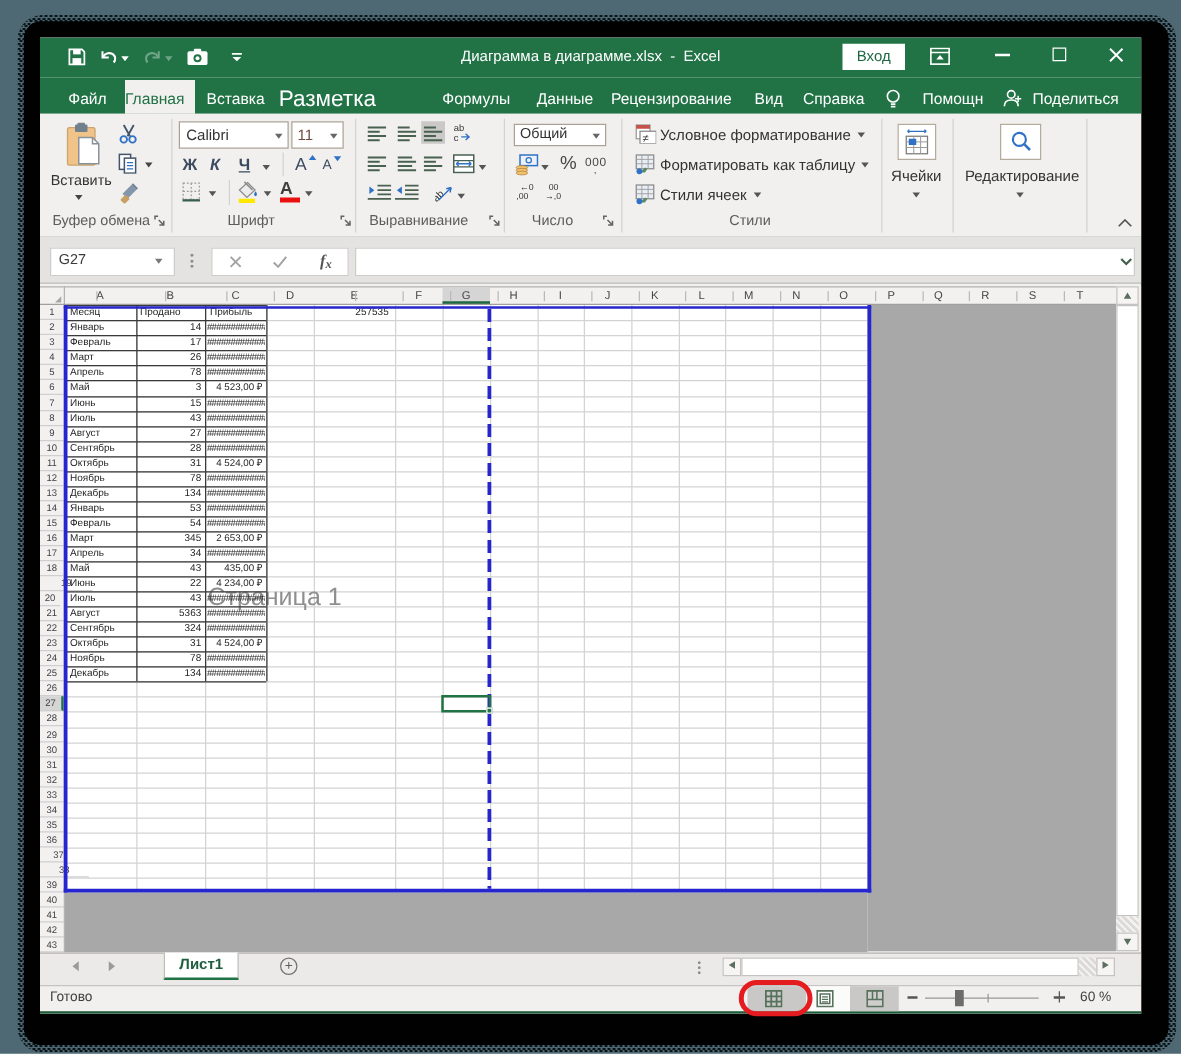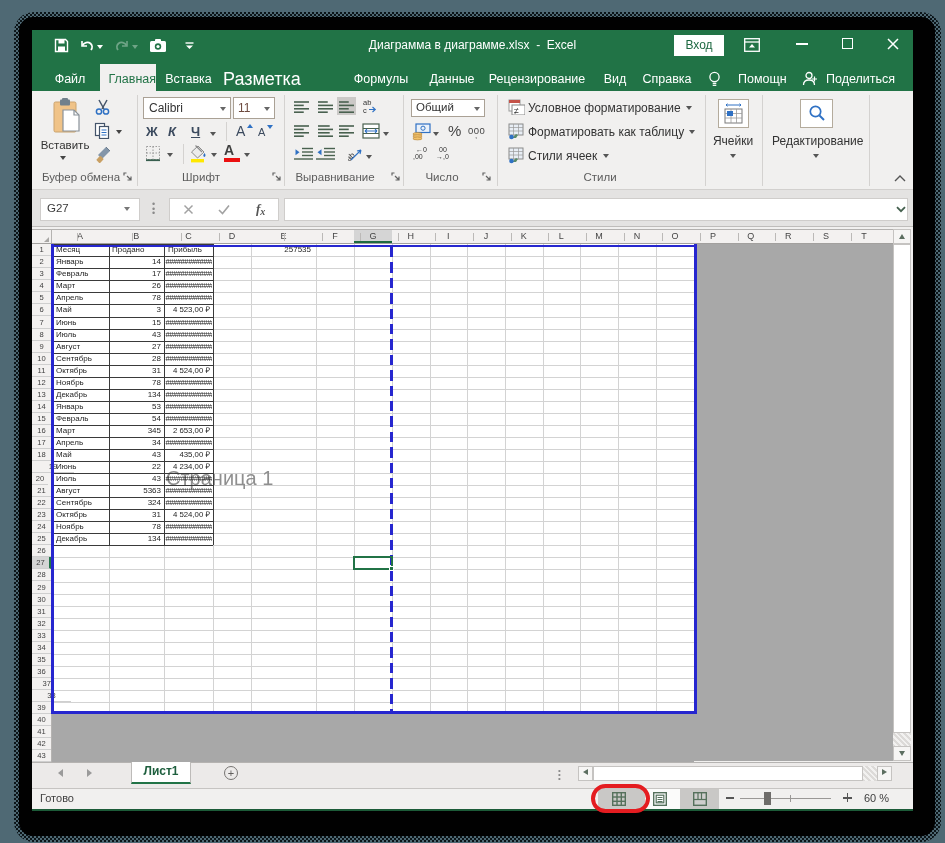--- a/index.html
+++ b/index.html
@@ -43,21 +43,21 @@
 <line x1="0.7" y1="4" x2="15.3" y2="4" stroke="#fff" stroke-width="1.3"></line>
 <path d="M8 6 L11 9.5 L5 9.5 z" fill="#fff"></path>
 </svg>
 <div class="abs" style="left:764px;top:13px;width:12px;height:2px;background:#fff;"></div>
 <div class="abs" style="left:810px;top:8px;width:11px;height:11px;border:1.5px solid #fff;"></div>
 <svg class="abs" style="left:855px;top:8px;" width="12" height="12" viewBox="0 0 12 12">
 <path d="M1 1 L11 11 M11 1 L1 11" stroke="#fff" stroke-width="1.5"></path>
 </svg>
 <div class="abs" style="left:0;top:32px;width:881px;height:29px;background:#217346;"></div>
 <div class="abs" style="left:13px;top:38px;width:50px;height:23px;color:#fff;font-size:12.5px;text-align:center;line-height:23px;">Файл</div>
-<div class="abs" style="left:68px;top:34px;width:56px;height:27px;background:#f1f0ef;color:#217346;font-size:12.5px;text-align:right;line-height:30px;">Главная</div>
+<div class="abs" style="left:68px;top:34px;width:56px;height:27px;background:#f1f0ef;color:#217346;font-size:12.5px;text-align:left;line-height:30px;">Главная</div>
 <div class="abs" style="left:129px;top:38px;width:55px;height:23px;color:#fff;font-size:12.5px;text-align:center;line-height:23px;">Вставка</div>
 <div class="abs" style="left:191px;top:38px;width:116px;height:23px;color:#fff;font-size:18px;text-align:left;line-height:23px;">Разметка страницы</div>
 <div class="abs" style="left:314px;top:38px;width:70px;height:23px;color:#fff;font-size:12.5px;text-align:center;line-height:23px;">Формулы</div>
 <div class="abs" style="left:391px;top:38px;width:58px;height:23px;color:#fff;font-size:12.5px;text-align:center;line-height:23px;">Данные</div>
 <div class="abs" style="left:456px;top:38px;width:98px;height:23px;color:#fff;font-size:12.5px;text-align:center;line-height:23px;">Рецензирование</div>
 <div class="abs" style="left:566px;top:38px;width:34px;height:23px;color:#fff;font-size:12.5px;text-align:center;line-height:23px;">Вид</div>
 <div class="abs" style="left:608px;top:38px;width:54px;height:23px;color:#fff;font-size:12.5px;text-align:center;line-height:23px;">Справка</div>
 <svg class="abs" style="left:676px;top:41px;" width="13" height="17" viewBox="0 0 13 17">
 <circle cx="6.5" cy="6" r="4.6" fill="none" stroke="#fff" stroke-width="1.3"></circle>
 <line x1="4.7" y1="12.3" x2="8.3" y2="12.3" stroke="#fff" stroke-width="1.3"></line>

